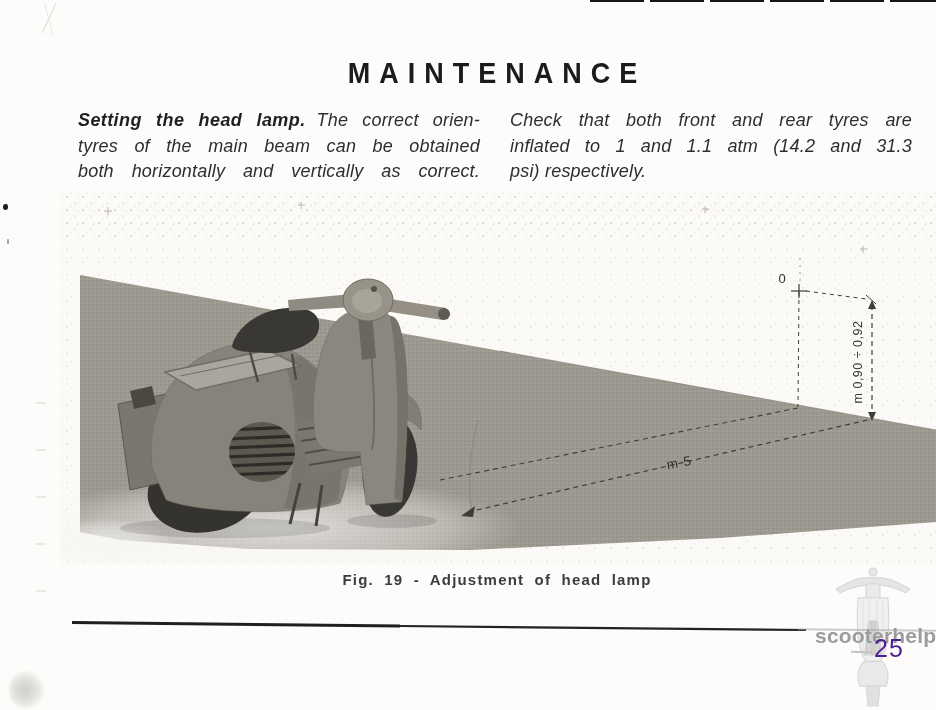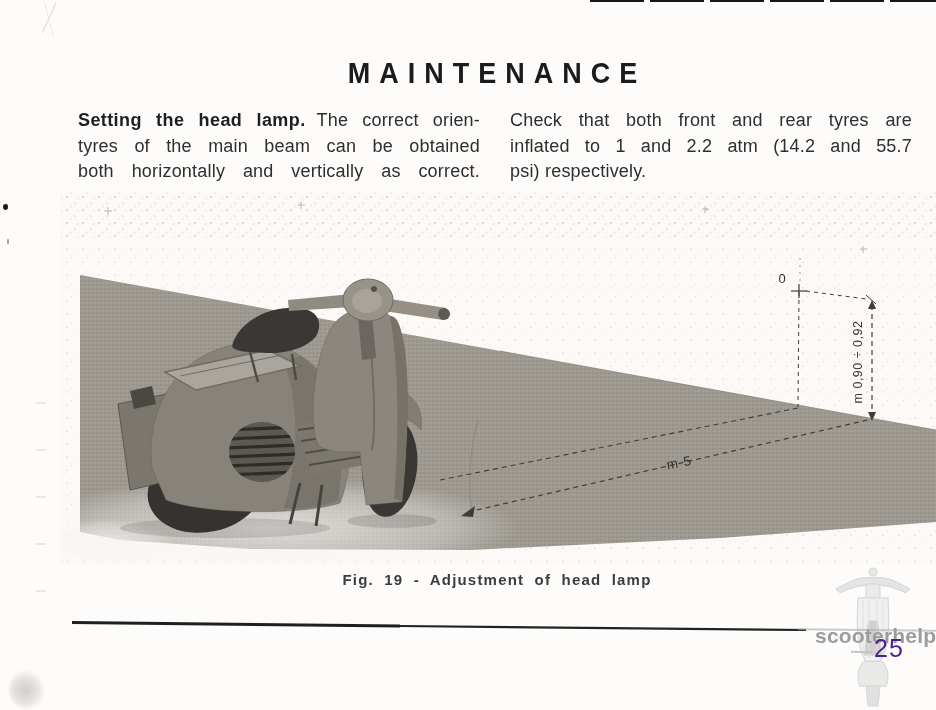--- a/index.html
+++ b/index.html
@@ -36,21 +36,21 @@
   .title{
     position:absolute;left:0;top:58px;width:994px;text-align:center;
     font-size:27px;font-weight:700;letter-spacing:9px;color:#1b1b1b;
     transform:scaleY(1.08);
   }
   
   .intro{position:absolute;left:78px;top:108px;width:834px;display:flex;}
   .col{font-size:18px;line-height:25.5px;letter-spacing:.2px;color:#2e2e2e;}
   .col-left{width:402px;margin-right:30px;}
   .col-right{width:402px;}
-  .jline{text-align:justify;text-align-last:justify;}
+  .jline{text-align:justify;text-align-last:justify;font-style:italic;}
   .jline.last-short{text-align-last:left;}
   .lead{font-weight:700;color:#1f1f1f;padding-right:11px;letter-spacing:.4px;}
   
   .figure-photo{position:absolute;left:60px;top:192px;width:876px;height:373px;}
   .caption{
     position:absolute;left:297px;top:571px;width:400px;text-align:center;
     font-size:15px;letter-spacing:1.2px;word-spacing:5px;color:#3c3c3c;font-weight:bold;
   }
   
   .rule-svg{position:absolute;left:0;top:615px;width:936px;height:25px;}
@@ -79,21 +79,21 @@
 <div class="title">MAINTENANCE</div>
 
 <div class="intro">
   <div class="col col-left">
     <div class="jline"><span class="lead">Setting the head lamp.</span><span>The correct orien-</span></div>
     <div class="jline">tyres of the main beam can be obtained</div>
     <div class="jline">both horizontally and vertically as correct.</div>
   </div>
   <div class="col col-right">
     <div class="jline">Check that both front and rear tyres are</div>
-    <div class="jline">inflated to 1 and 2.2 atm (14.2 and 55.7</div>
+    <div class="jline">inflated to 1 and 1.1 atm (14.2 and 31.3</div>
     <div class="jline last-short">psi) respectively.</div>
   </div>
 </div>
 
 <svg class="figure-photo" viewBox="60 192 876 373" xmlns="http://www.w3.org/2000/svg">
   <defs>
     <pattern id="halftone" width="4" height="4" patternUnits="userSpaceOnUse">
       <rect width="4" height="4" fill="#9e9a92"></rect>
       <circle cx="1" cy="1" r="0.7" fill="#88847c"></circle>
       <circle cx="3" cy="3" r="0.6" fill="#aeaaa2"></circle>

